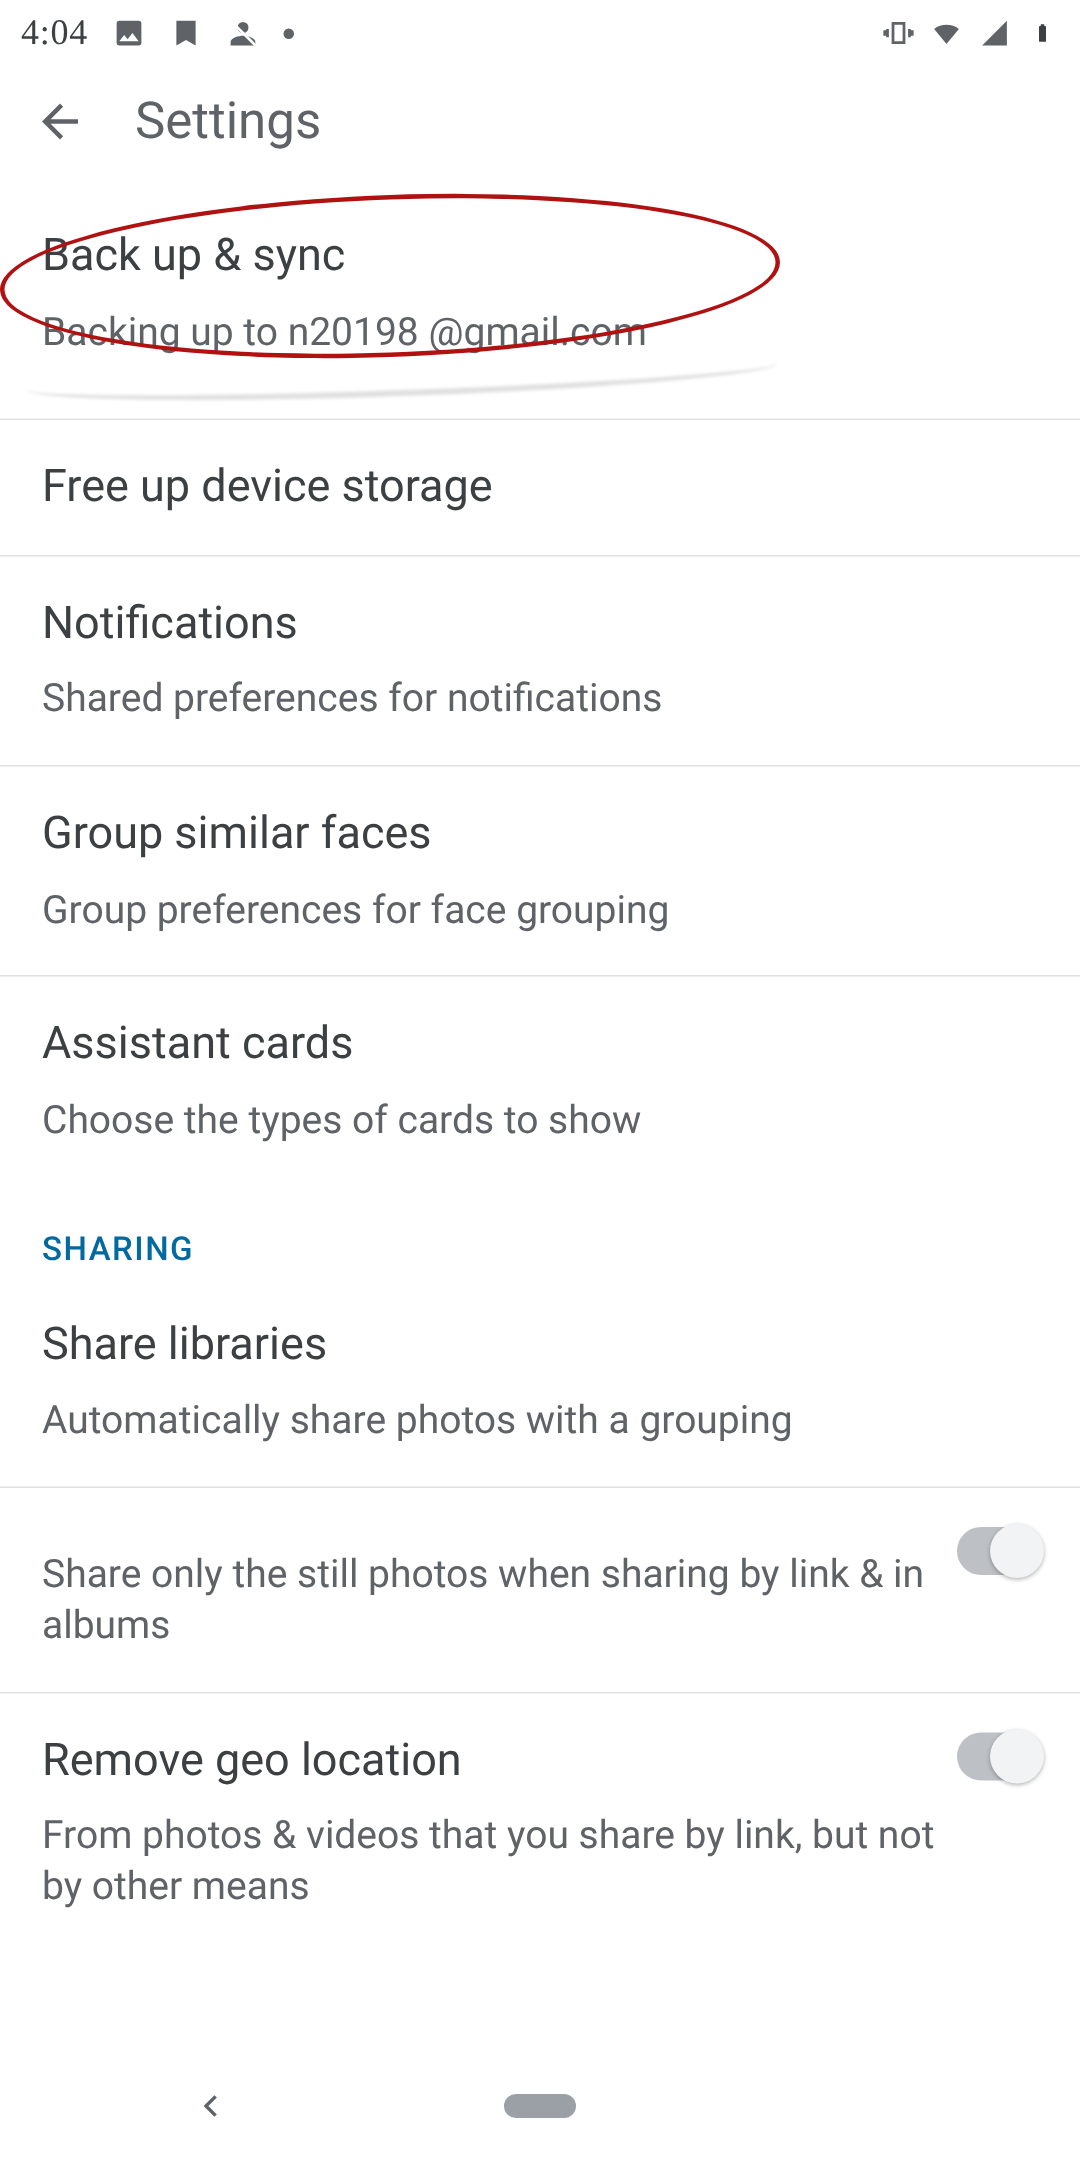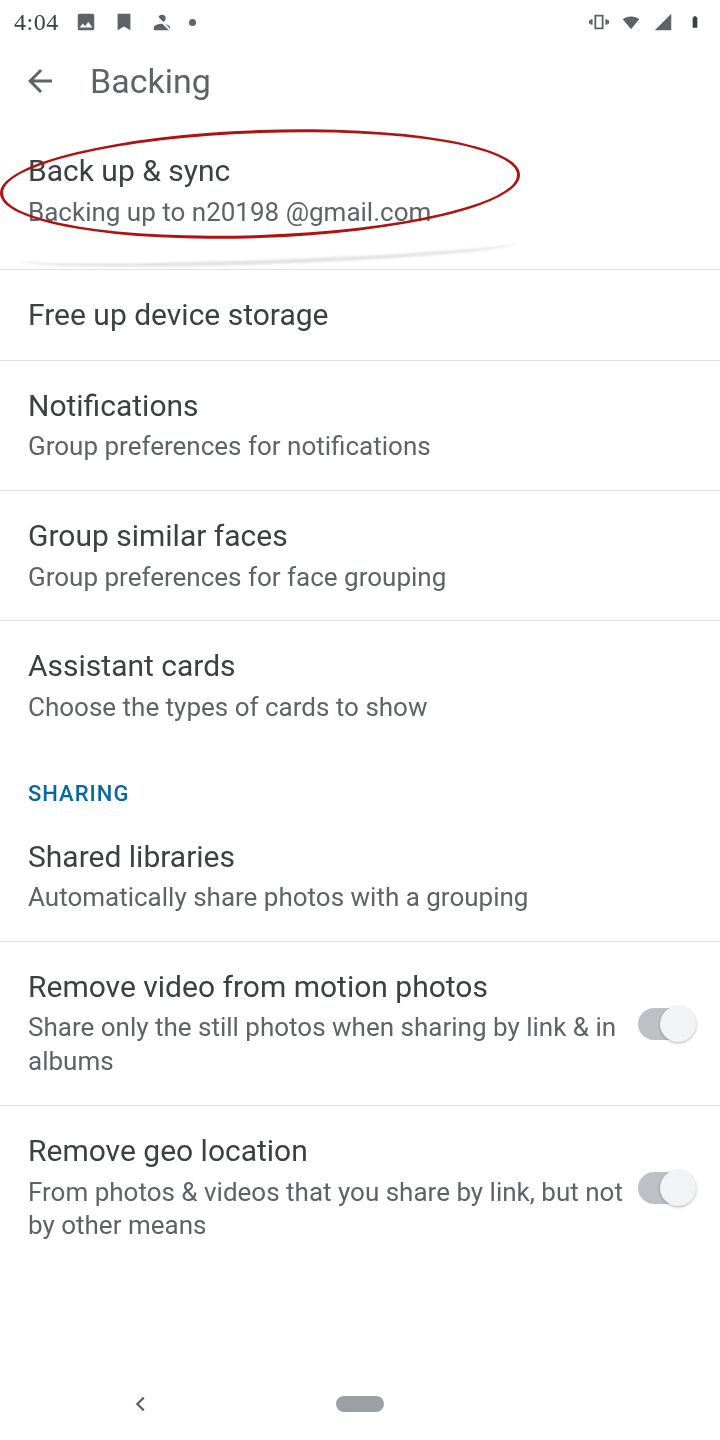--- a/index.html
+++ b/index.html
@@ -11,25 +11,25 @@
     .clock { font-weight: 500; letter-spacing: 0.5px; }
     .status-ico { width: 22px; height: 22px; display: inline-flex; align-items: center; justify-content: center; }
     .status-ico svg { display: block; }
     .dot { width: 7px; height: 7px; border-radius: 50%; background: #5f6368; }
 
     .app-bar { height: 74px; display: flex; align-items: center; padding: 0 14px 0 18px; gap: 28px; }
     .back-btn { width: 44px; height: 44px; display: flex; align-items: center; justify-content: center; border-radius: 50%; }
     .app-title { font-size: 34px; font-weight: 400; color: #5f6368; }
 
     .list { }
-    .row { padding: 26px 28px 26px 28px; min-height: 70px; display: flex; align-items: center; gap: 12px; }
+    .row { padding: 26px 28px 26px 28px; min-height: 70px; display: flex; align-items: flex-start; gap: 12px; }
     .row-text { flex: 1 1 auto; min-width: 0; }
     .row:not(.no-border) { border-bottom: 1px solid #e0e0e0; }
     .row .title { font-size: 30px; color: #3c4043; line-height: 1.25; }
-    .row .sub { font-size: 26px; color: #5f6368; margin-top: 6px; line-height: 1.3; }
+    .row .sub { font-size: 26px; color: #5f6368; margin-top: 16px; line-height: 1.3; }
 
     .row-backup { padding: 34px 28px 40px 28px; }
 
     .section-label { padding: 30px 28px 6px 28px; font-size: 22px; letter-spacing: 1px; color: #0369a1; font-weight: 500; }
 
     .switch { width: 54px; height: 32px; border-radius: 16px; background: #bdc1c6; position: relative; flex: 0 0 auto; }
     .switch .thumb { position: absolute; top: -2px; right: -4px; width: 36px; height: 36px; border-radius: 50%; background: #f1f3f4; box-shadow: 0 1px 3px rgba(0,0,0,.3); }
 
     
     .ellipse-wrap { position: relative; }
@@ -88,21 +88,21 @@
     </span>
   </div>
 </div>
 
 <div class="app-bar">
   <div class="back-btn">
     <svg viewBox="0 0 24 24" width="36" height="36" fill="#5f6368">
         <path d="M20 11H7.83l5.59-5.59L12 4l-8 8 8 8 1.41-1.41L7.83 13H20z"></path>
       </svg>
   </div>
-  <div class="app-title">Backing</div>
+  <div class="app-title">Settings</div>
 </div>
 
 <div class="list">
 
   <div class="ellipse-wrap">
     <div class="ellipse"></div>
     <div class="ellipse-shadow"></div>
     <div class="row row-backup">
       <div class="row-text">
         <div class="title">Back up &amp; sync</div>
@@ -113,21 +113,21 @@
 
   <div class="row">
     <div class="row-text">
       <div class="title">Free up device storage</div>
     </div>
   </div>
 
   <div class="row">
     <div class="row-text">
       <div class="title">Notifications</div>
-      <div class="sub">Group preferences for notifications</div>
+      <div class="sub">Shared preferences for notifications</div>
     </div>
   </div>
 
   <div class="row">
     <div class="row-text">
       <div class="title">Group similar faces</div>
       <div class="sub">Group preferences for face grouping</div>
     </div>
   </div>
 
@@ -135,28 +135,27 @@
     <div class="row-text">
       <div class="title">Assistant cards</div>
       <div class="sub">Choose the types of cards to show</div>
     </div>
   </div>
 
   <div class="section-label">SHARING</div>
 
   <div class="row">
     <div class="row-text">
-      <div class="title">Shared libraries</div>
+      <div class="title">Share libraries</div>
       <div class="sub">Automatically share photos with a grouping</div>
     </div>
   </div>
 
   <div class="row">
     <div class="row-text">
-      <div class="title">Remove video from motion photos</div>
       <div class="sub">Share only the still photos when sharing by link &amp; in albums</div>
     </div>
     <div class="switch">
       <div class="thumb"></div>
     </div>
   </div>
 
   <div class="row no-border">
     <div class="row-text">
       <div class="title">Remove geo location</div>

